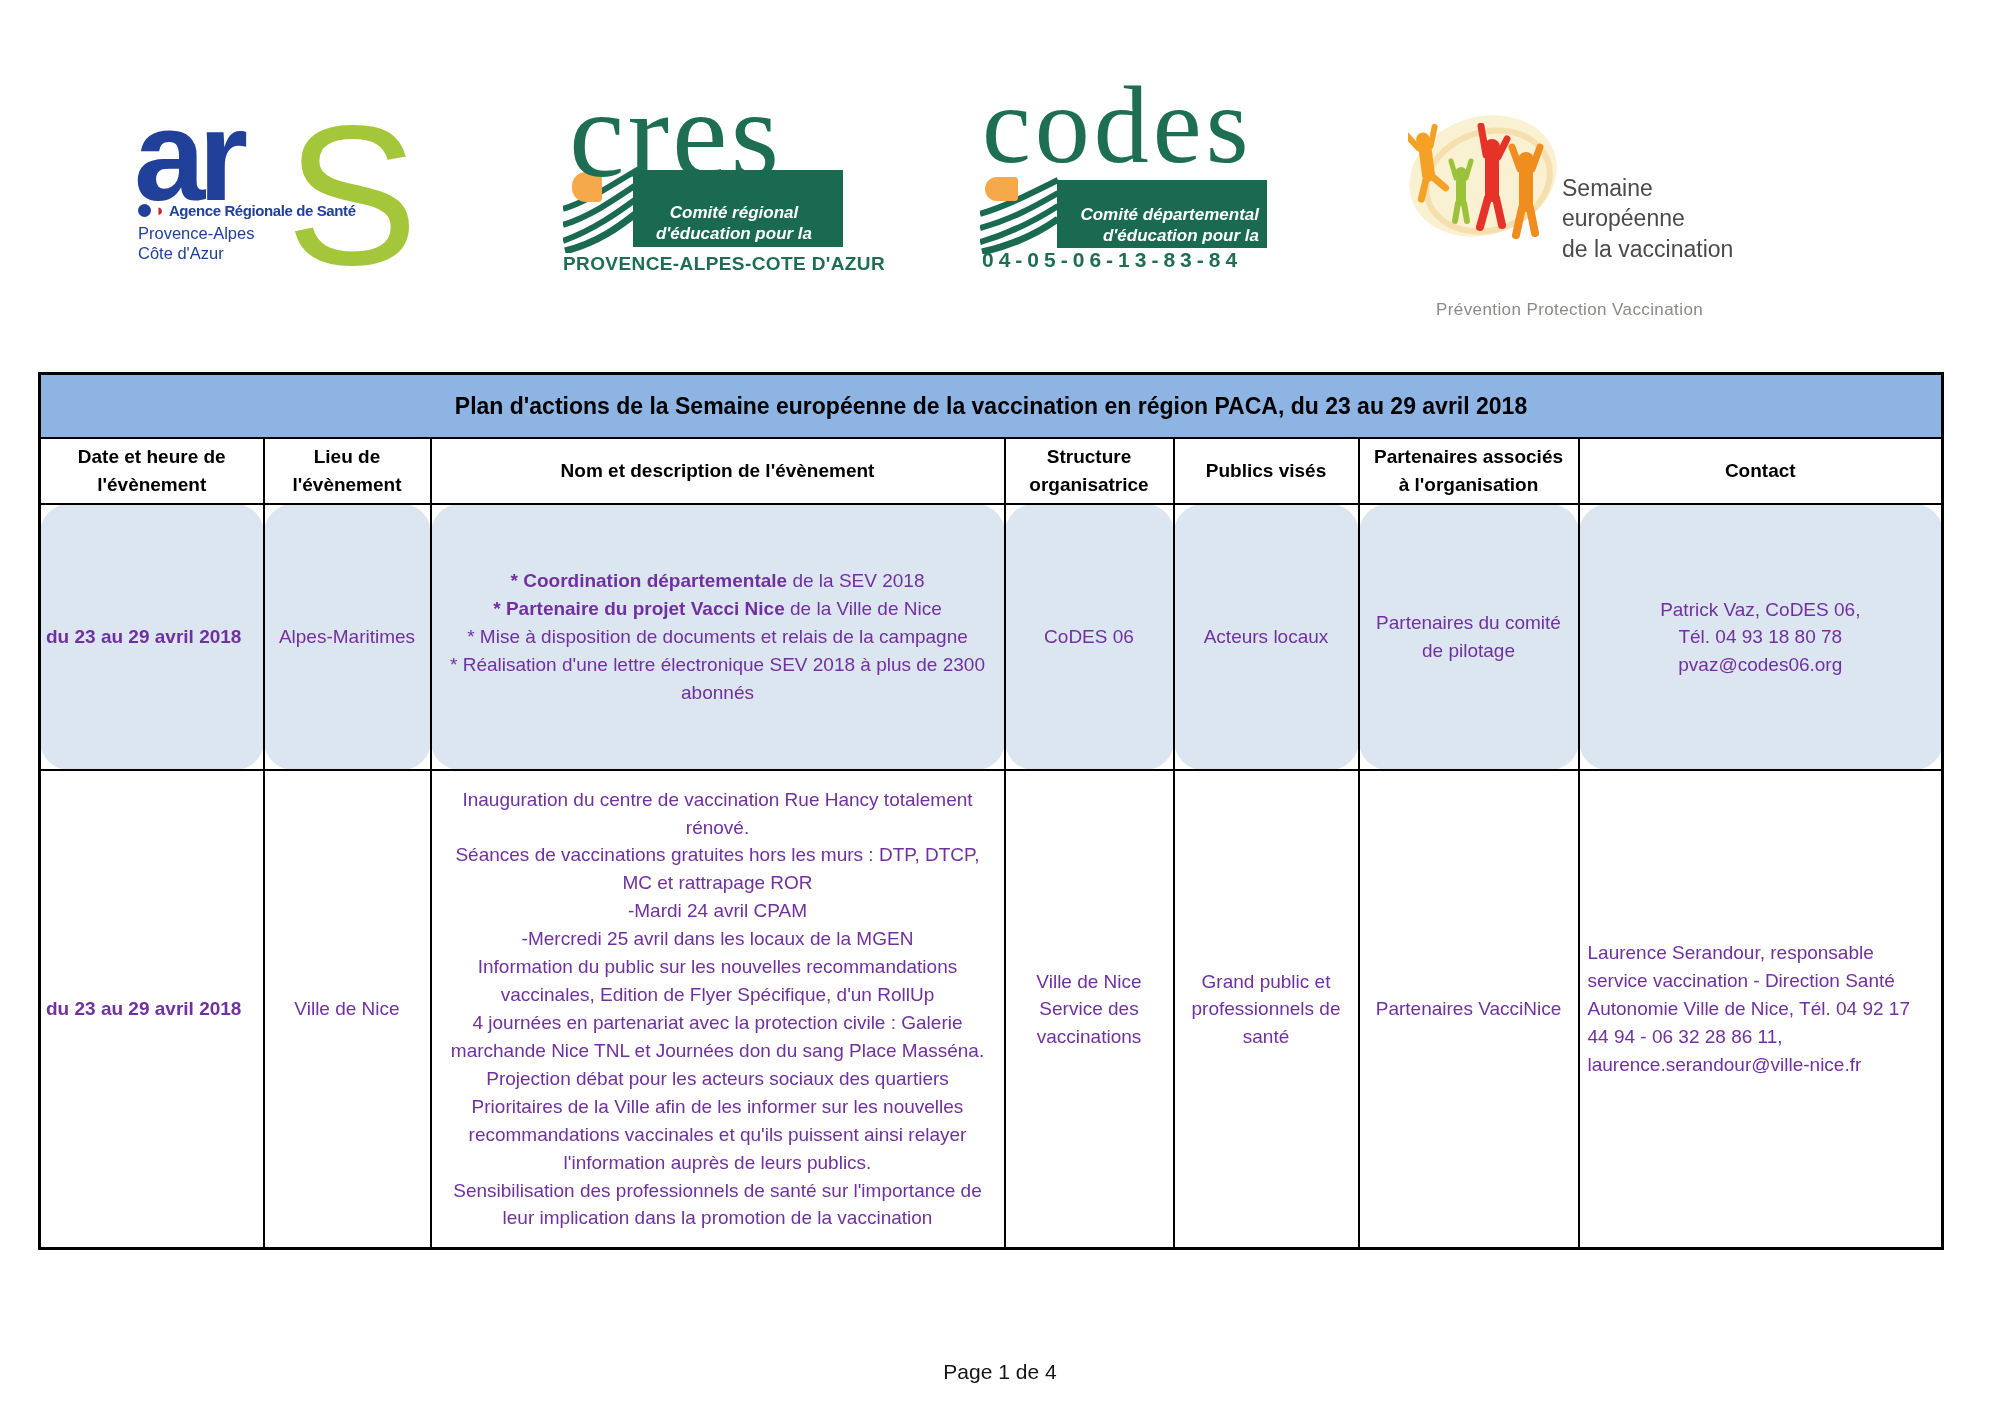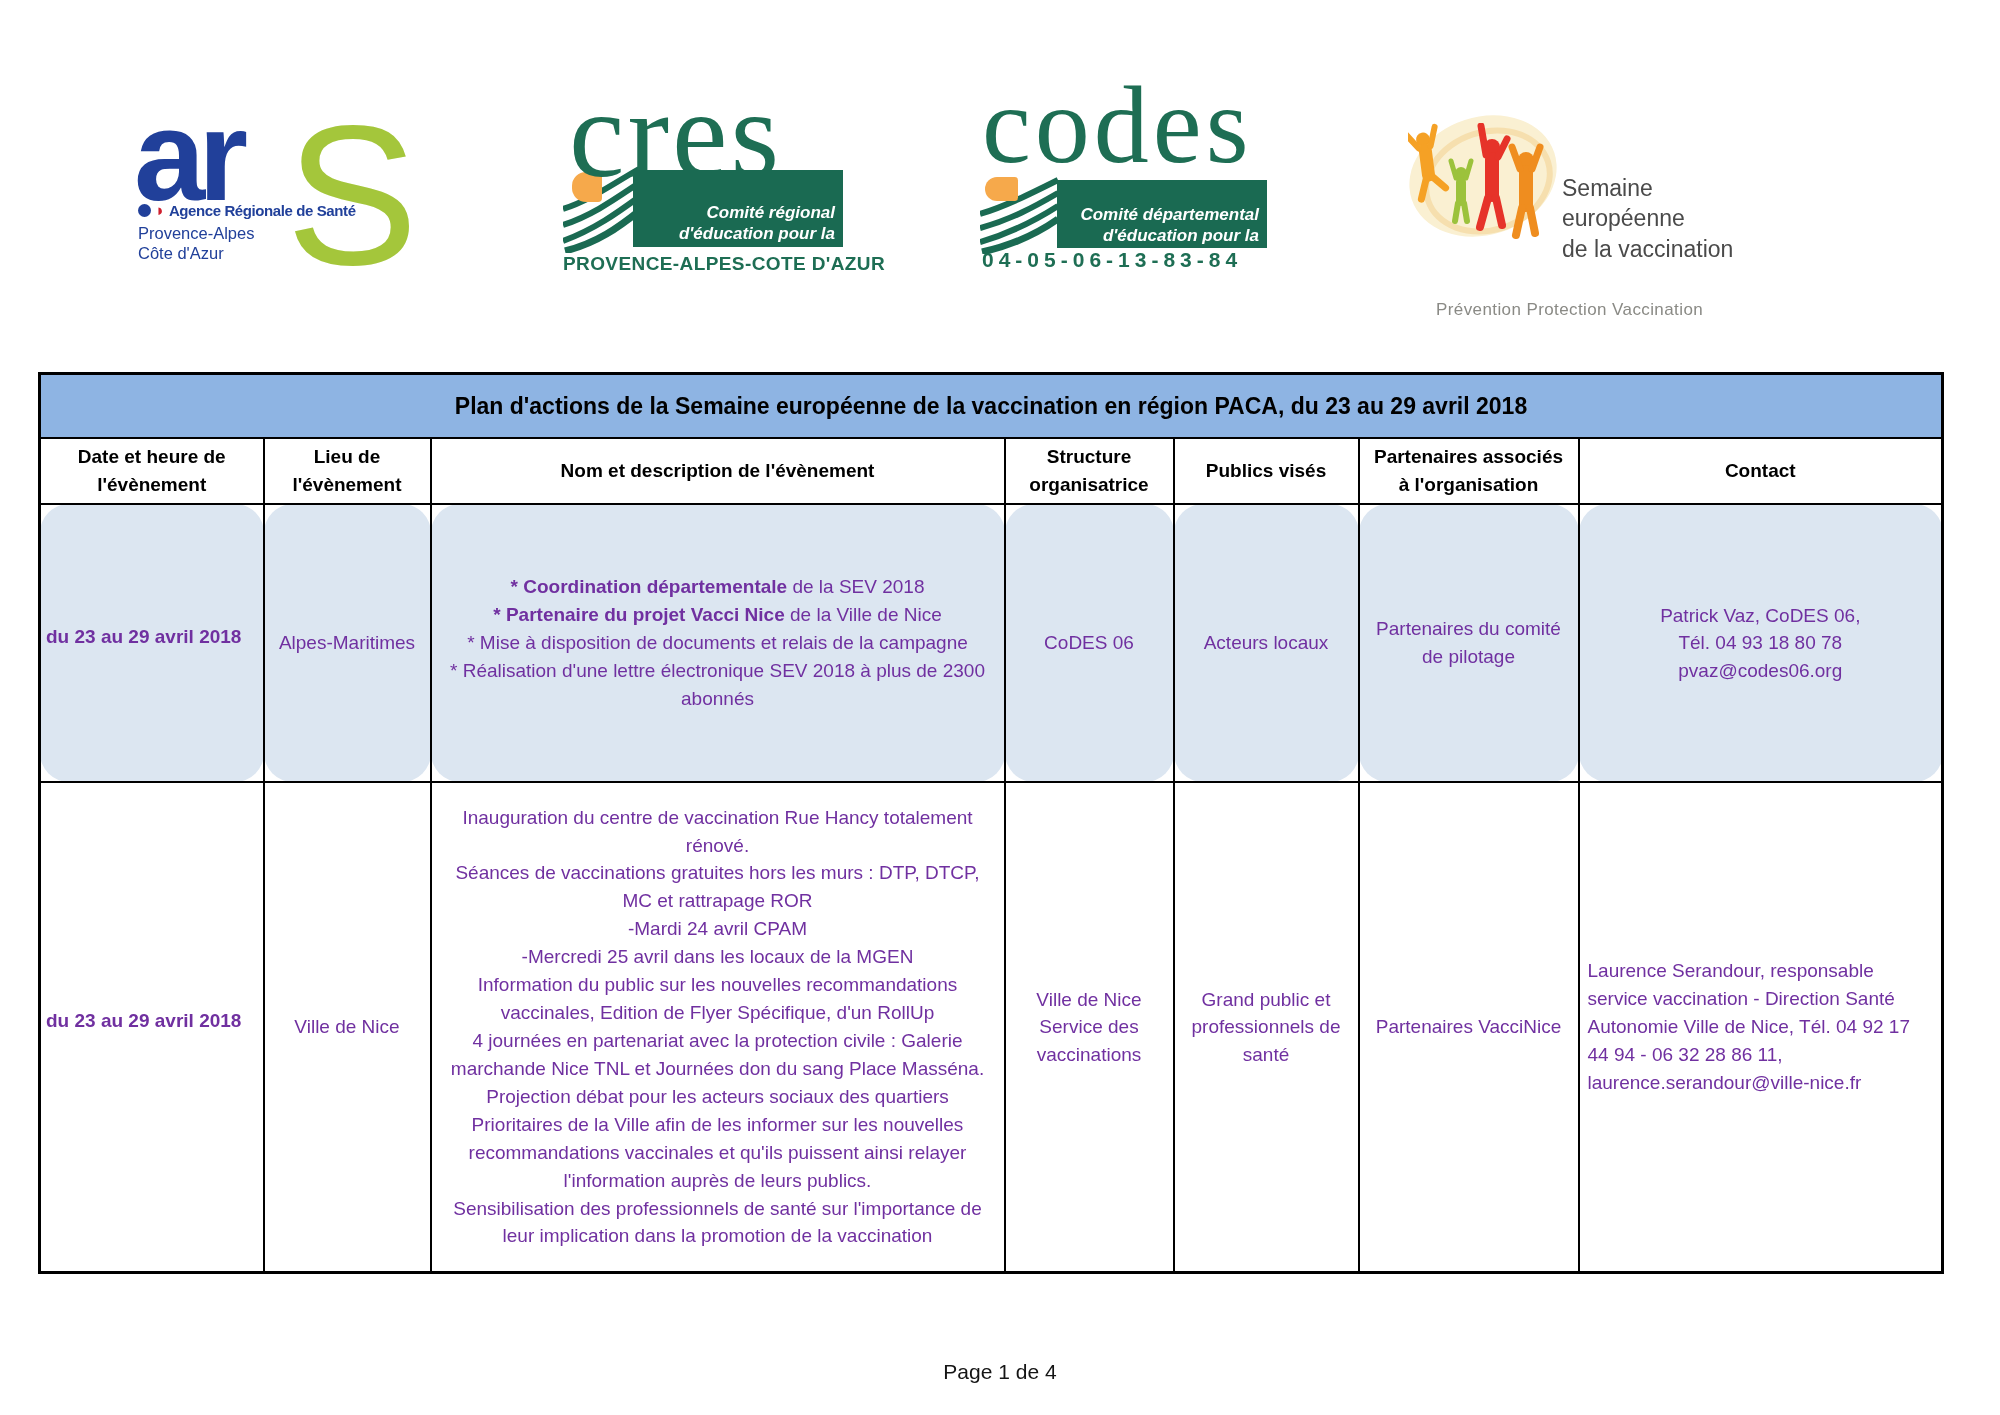--- a/index.html
+++ b/index.html
@@ -17,21 +17,21 @@
   .ars-ar{position:absolute;left:16px;top:0px;font-size:128px;font-weight:bold;color:#21409a;letter-spacing:-7px;line-height:1;}
   .ars-s{position:absolute;left:168px;top:5px;font-size:198px;color:#a4c63b;line-height:1;font-weight:400;}
   .ars-agence{position:absolute;left:20px;top:110px;display:flex;align-items:center;gap:4px;font-size:15px;font-weight:bold;color:#21409a;letter-spacing:-0.4px;white-space:nowrap;}
   .ars-dot{display:inline-block;width:13px;height:13px;border-radius:50%;background:#21409a;}
   .ars-crescent{color:#cf1f2e;font-size:17px;line-height:1;}
   .ars-region{position:absolute;left:20px;top:131px;font-size:16.5px;color:#21409a;line-height:1.22;}
 
   
   .logo-cres{position:absolute;left:563px;top:95px;width:300px;height:180px;}
   .cres-word{position:absolute;left:6px;top:-23px;font-size:125px;line-height:1;color:#1e6e54;font-family:"Liberation Serif",serif;letter-spacing:3px;}
-  .cres-box{position:absolute;left:70px;top:75px;width:210px;height:77px;background:#1a6a52;color:#fff;font-style:italic;font-weight:bold;font-size:17px;text-align:right;box-sizing:border-box;padding:32px 8px 0 0;line-height:1.25;}
+  .cres-box{position:absolute;left:70px;top:75px;width:210px;height:77px;background:#1a6a52;color:#fff;font-style:italic;font-weight:bold;font-size:17px;text-align:center;box-sizing:border-box;padding:32px 8px 0 0;line-height:1.25;}
   .cres-blob{position:absolute;left:9px;top:77px;width:30px;height:30px;background:#f6a94b;border-radius:14px 4px 4px 14px;}
   .cres-swoosh{position:absolute;left:0;top:70px;}
   .cres-region{position:absolute;left:0;top:158px;font-size:19px;font-weight:bold;color:#1e6e54;letter-spacing:0.4px;white-space:nowrap;}
 
   
   .logo-codes{position:absolute;left:980px;top:88px;width:300px;height:185px;}
   .codes-word{position:absolute;left:2px;top:-18px;font-size:110px;line-height:1;color:#1e6e54;font-family:"Liberation Serif",serif;letter-spacing:4px;}
   .codes-box{position:absolute;left:77px;top:92px;width:210px;height:68px;background:#1a6a52;color:#fff;font-style:italic;font-weight:bold;font-size:17px;text-align:right;box-sizing:border-box;padding:24px 8px 8px 0;line-height:1.25;}
   .codes-blob{position:absolute;left:5px;top:89px;width:33px;height:24px;background:#f6a94b;border-radius:14px 4px 4px 14px;}
   .codes-swoosh{position:absolute;left:0;top:88px;}
@@ -47,21 +47,21 @@
 
   
   table.plan{position:absolute;left:38px;top:372px;width:1903px;border-collapse:collapse;table-layout:fixed;border:3px solid #000;}
   table.plan td, table.plan th{border:2px solid #000;overflow:hidden;margin-left:32px;}
   tr.title-row td{background:#8eb4e3;height:60px;text-align:center;font-weight:bold;font-size:23px;}
   tr.subtitle-row td{background:#8eb4e3;height:64px;text-align:center;font-weight:bold;font-size:27px;}
   tr.header-row th{background:#fff;height:60px;text-align:center;font-weight:bold;font-size:19px;line-height:1.5;padding:2px 8px;vertical-align:middle;}
   tr.data-row td{color:#7030a0;font-size:19px;vertical-align:middle;}
   tr.data-row-1 td{background:#dce6f1;height:260px;border-radius:29px;}
   tr.data-row-2 td{background:#ffffff;height:472px;}
-  td.cell-date{font-weight:bold;text-align:left;padding:2px 2px 14px 5px;}
+  td.cell-date{font-weight:bold;text-align:left;padding:2px 2px 2px 5px;}
   td.cell-center{text-align:center;padding:2px 6px;line-height:1.45;}
   td.cell-desc{text-align:center;padding:2px 8px;line-height:1.47;}
   td.cell-contact-left{text-align:left;padding:2px 8px;line-height:1.47;}
   .rich-bold{font-weight:bold;}
 </style>
 </head>
 <body>
 
 <div class="page">
 

